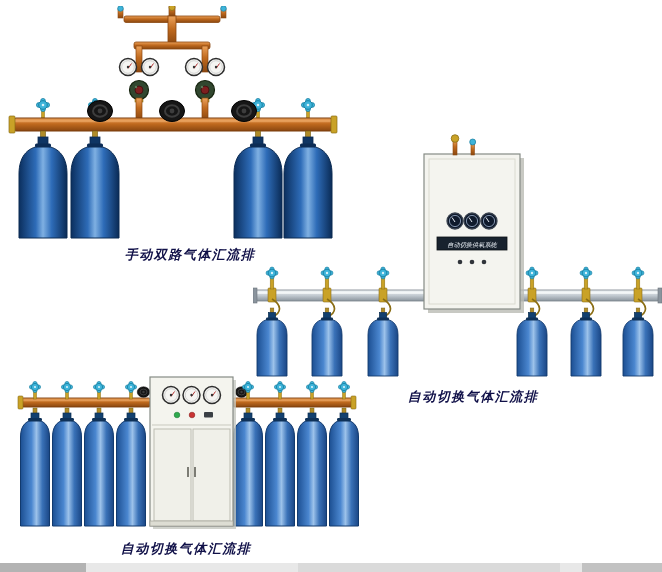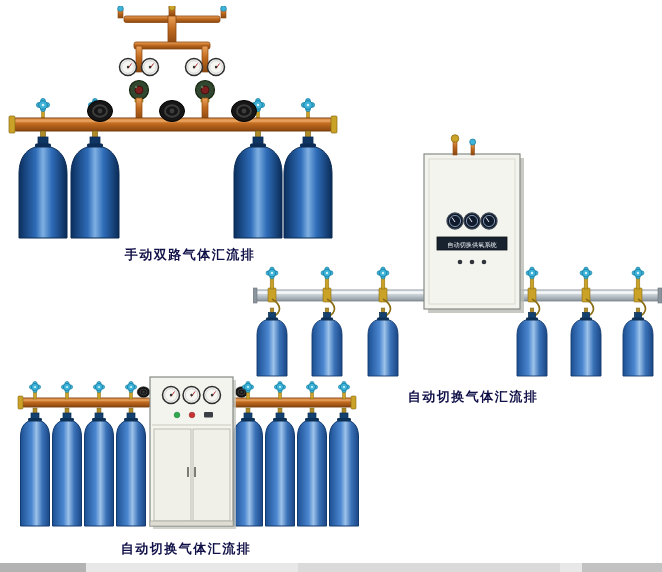--- a/index.html
+++ b/index.html
@@ -1,16 +1,16 @@
 <!DOCTYPE html>
 <html><head>
 <meta charset="utf-8">
 <style>
   html,body { margin:0; padding:0; background:#ffffff; font-family:"Liberation Sans", sans-serif; }
-  .canvas { position:relative; width:662px; height:572px; background:#ffffff; overflow:hidden; }
+  .canvas { position:relative; width:662px; height:572px; background:#ffffff; overflow:hidden;font-style:italic; }
   .scene { position:absolute; }
   .caption {
     position:absolute; text-align:center; font-size:13px; font-weight:bold;
     color:#101048; letter-spacing:1.5px; font-family:"Liberation Sans", sans-serif;
     white-space:nowrap;
   }
   .strip { position:absolute; }
 </style>
 </head>
 <body>

